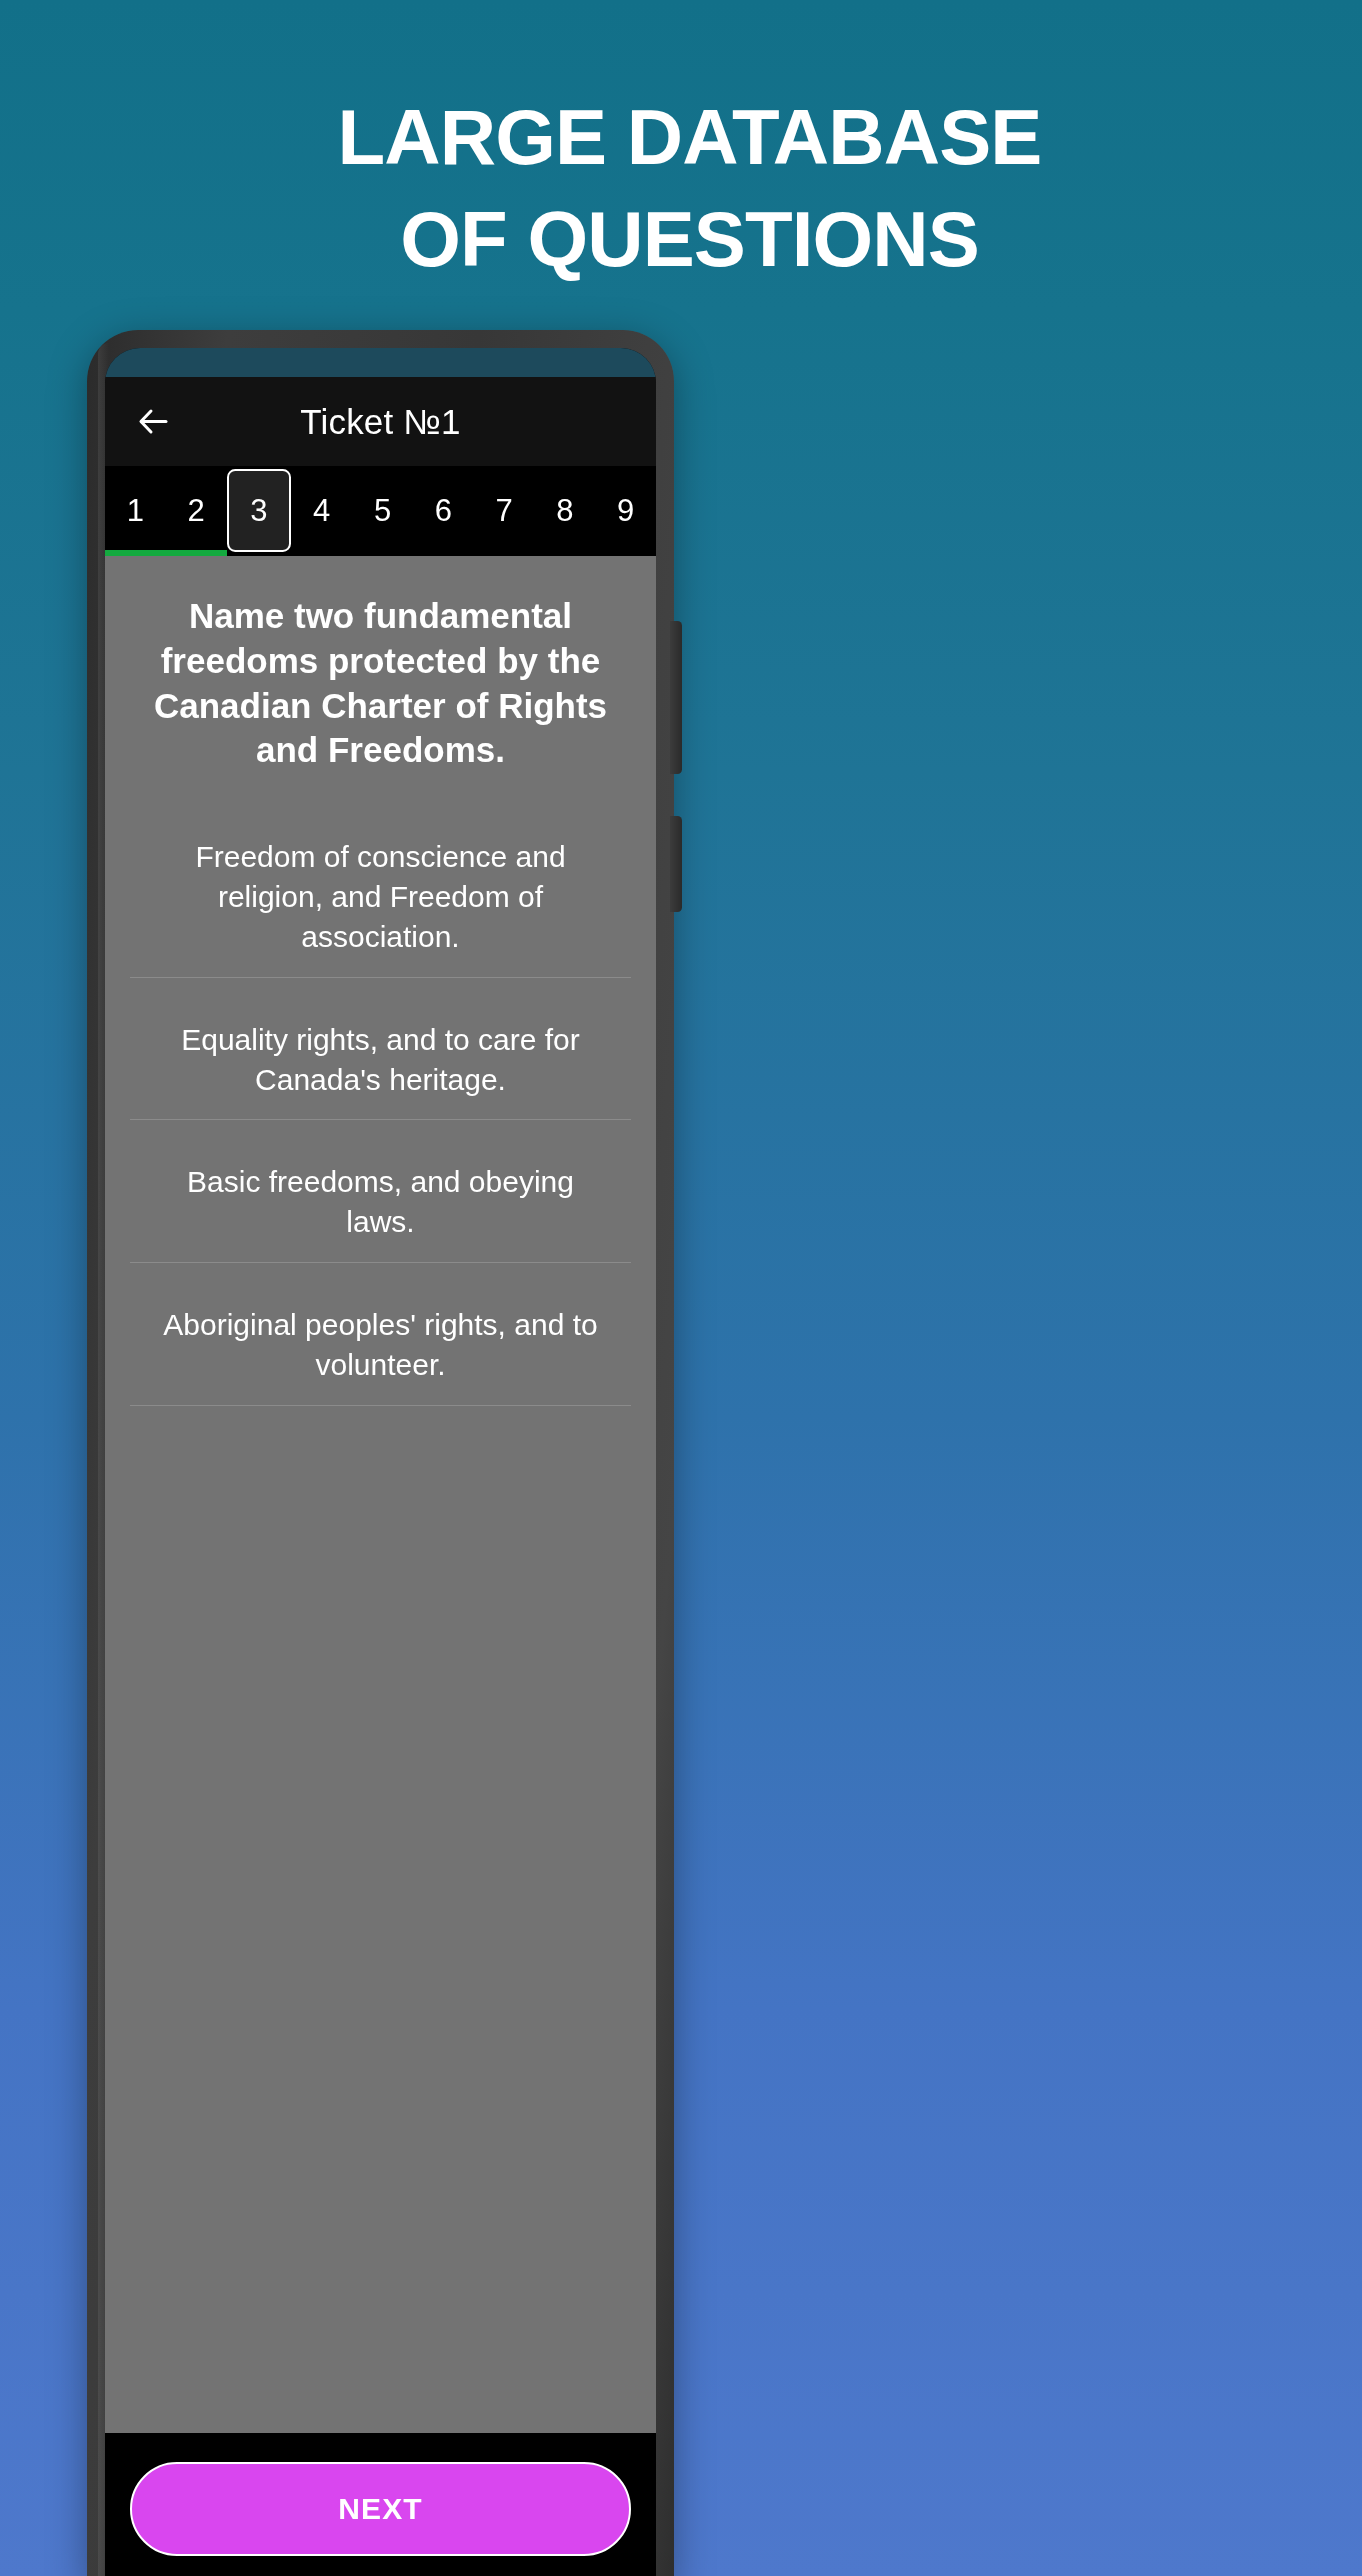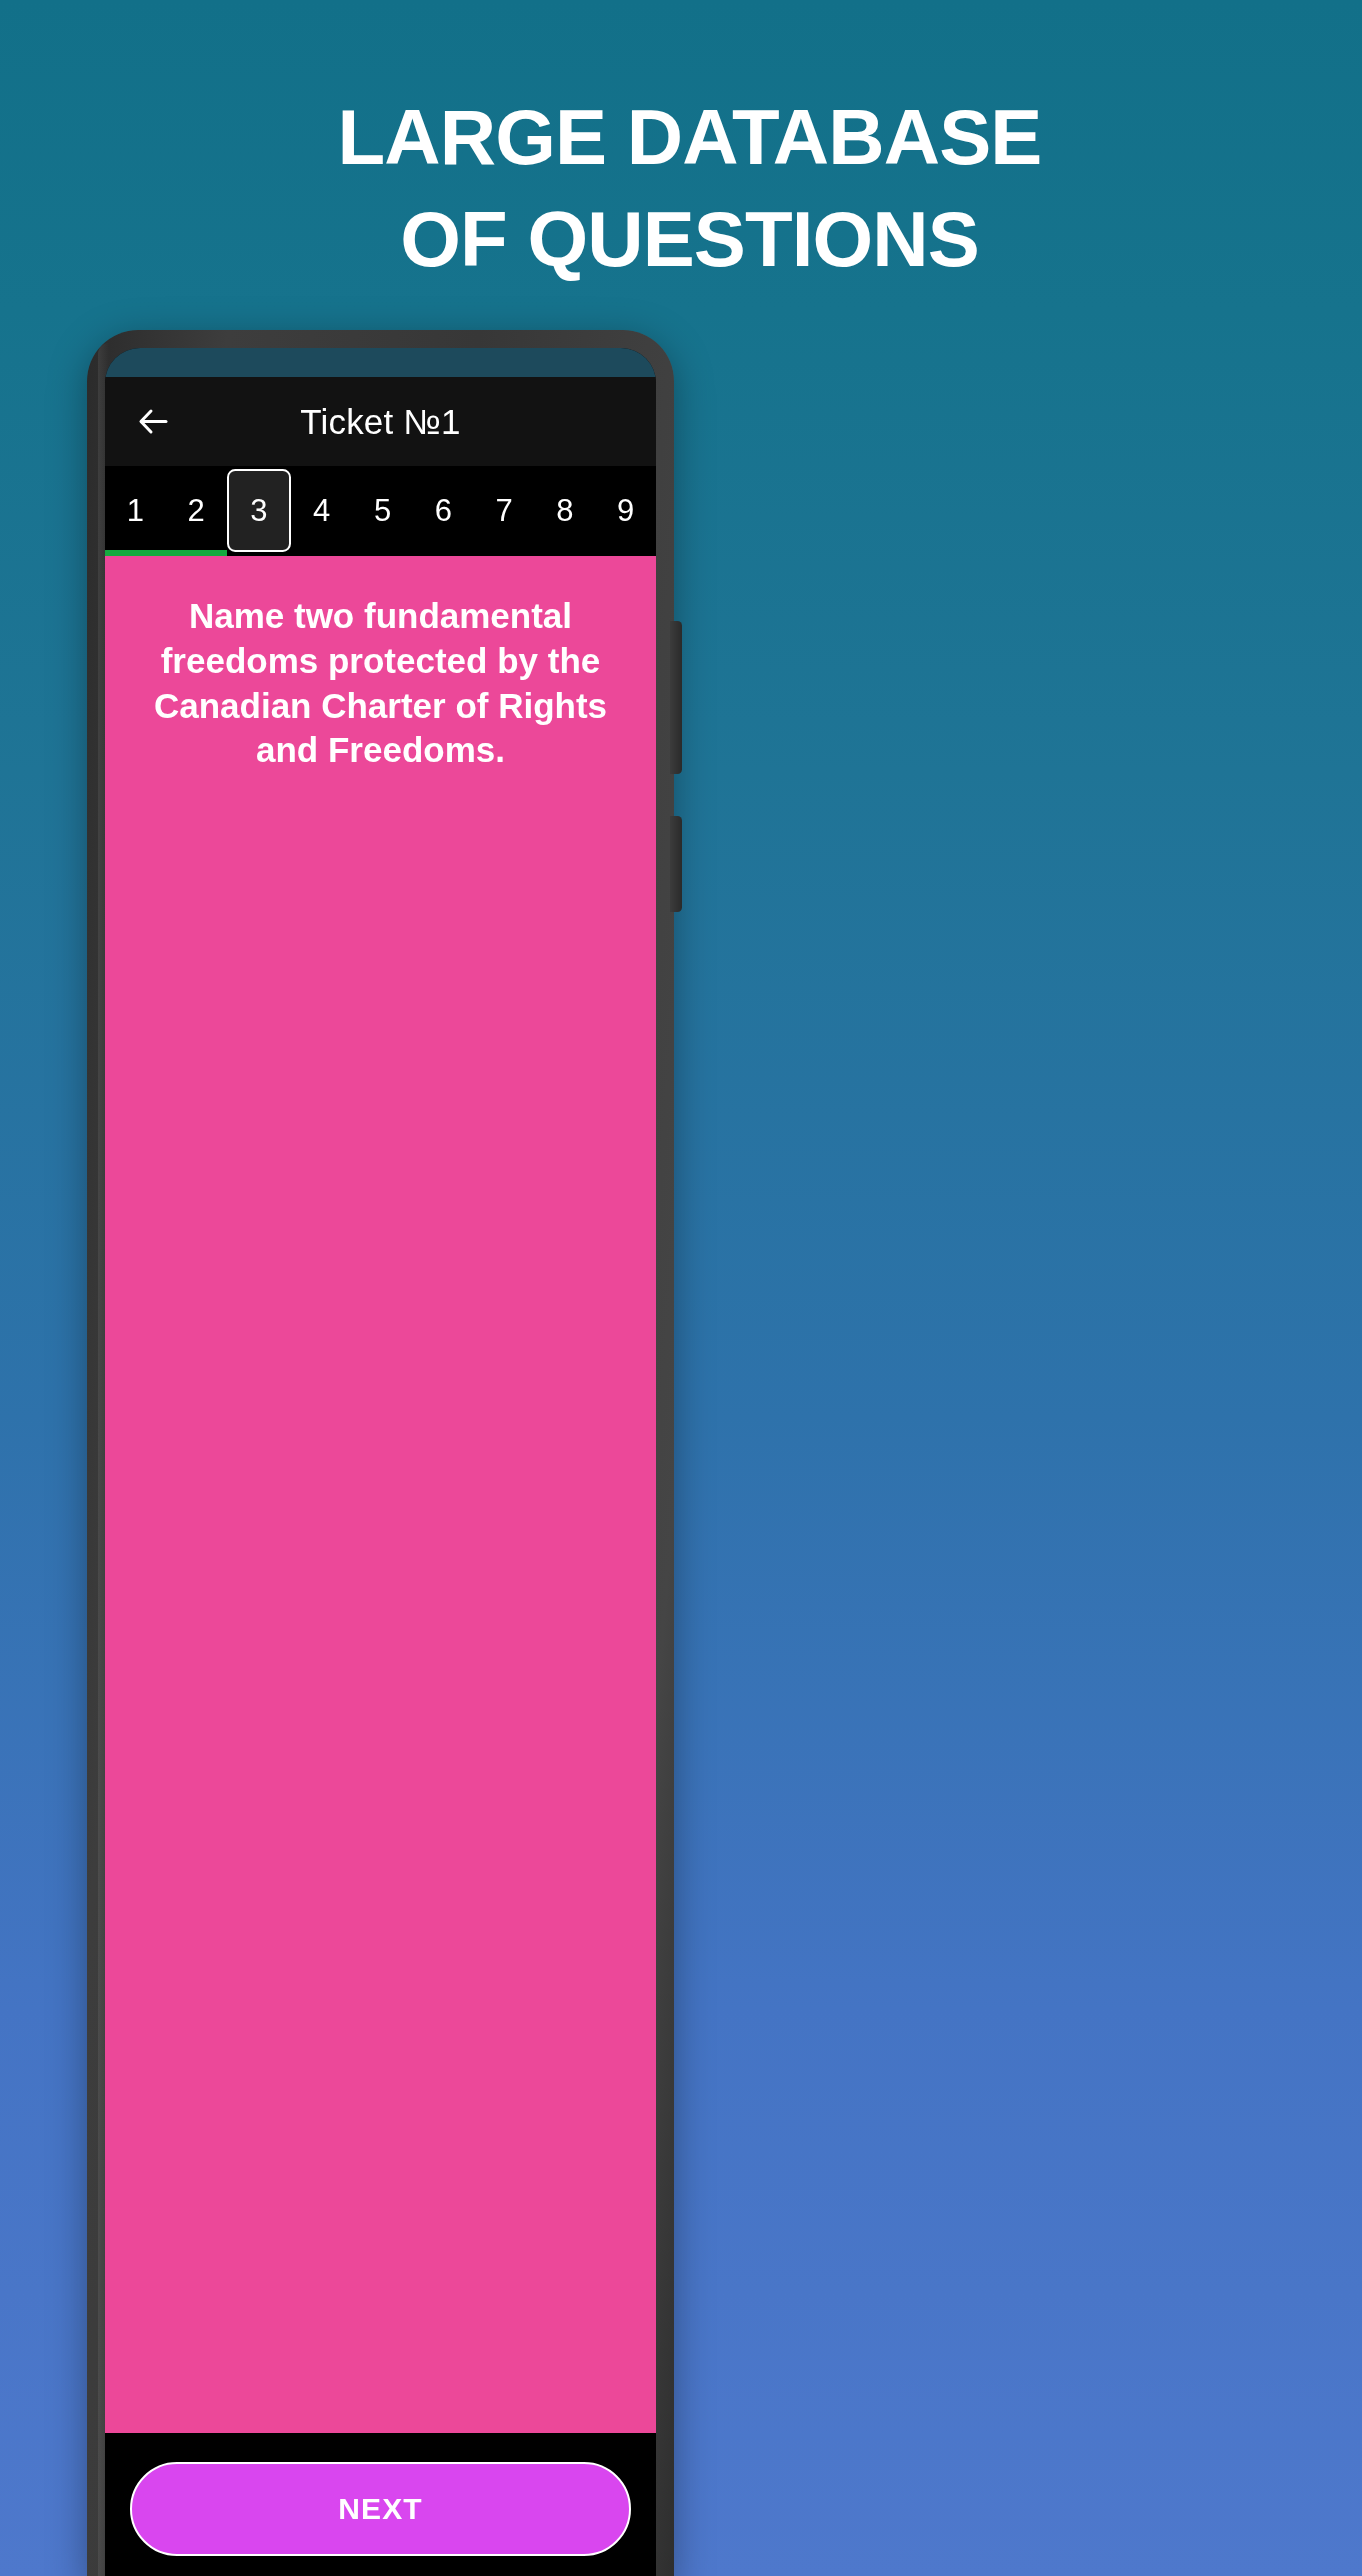--- a/index.html
+++ b/index.html
@@ -130,21 +130,21 @@
     background:transparent;
   }
   .progress-fill {
     height:100%;
     background:#14aa3f;
   }
 
   
   .content {
     flex:1 1 auto;
-    background:#ec4899;
+    background:#737373;
     padding:0 25.4px;
     overflow:hidden;
   }
   .question {
     color:#ffffff;
     font-weight:bold;
     font-size:35px;
     line-height:1.28;
     text-align:center;
     padding:38px 7.3px 16.4px 7.3px;
@@ -222,20 +222,26 @@
           <div class="tab">8</div>
           <div class="tab">9</div>
         </div>
       <div class="progress-track">
         <div class="progress-fill" id="progress-fill" style="width: 22.2%; background: rgb(20, 170, 63);"></div>
       </div>
     </div>
 
     <div class="content">
       <div class="question">Name two fundamental freedoms protected by the Canadian Charter of Rights and Freedoms.</div>
+      <div class="answers" id="answers-list">
+          <div class="answer">Freedom of conscience and religion, and Freedom of association.</div>
+          <div class="answer">Equality rights, and to care for Canada's heritage.</div>
+          <div class="answer">Basic freedoms, and obeying laws.</div>
+          <div class="answer">Aboriginal peoples' rights, and to volunteer.</div>
+        </div>
     </div>
 
     <div class="footer">
       <div class="next-btn">NEXT</div>
     </div>
 
   </div>
 </div>
 
 

